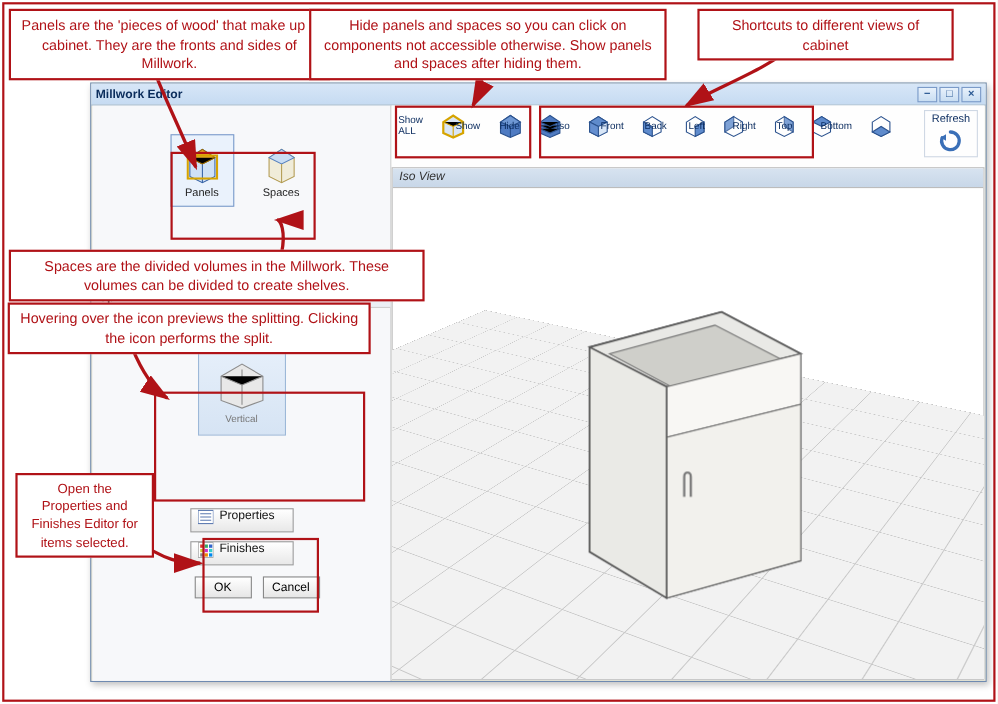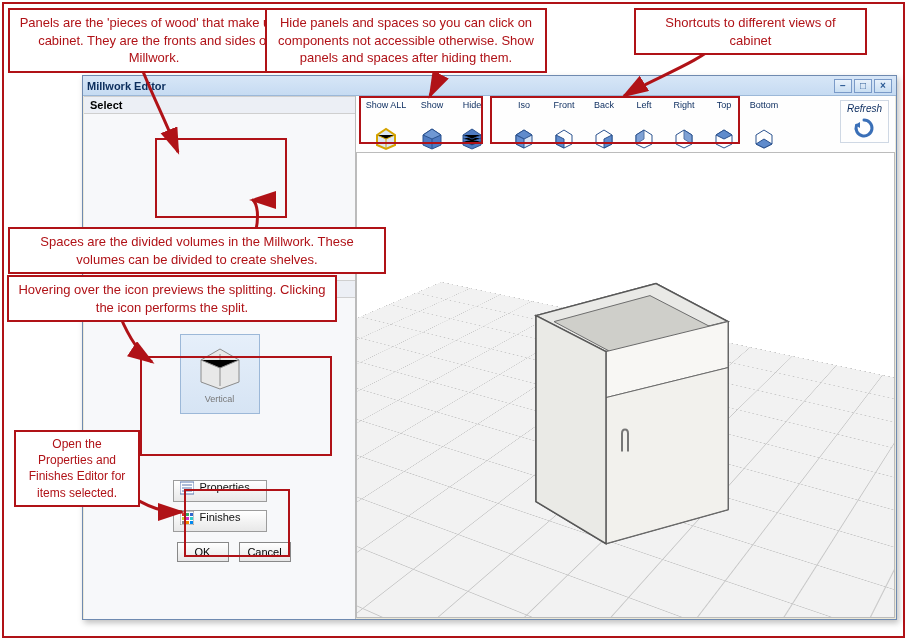--- a/index.html
+++ b/index.html
@@ -121,21 +121,21 @@
     position:absolute; left:273px; top:20px; right:1px; bottom:1px;
     background:#fff;
   }
   .toolbar{
     height: 56px;
     background:#fefefe;
     display:flex; align-items:flex-start; padding:4px 6px; gap:16px;
   }
   .tgroup{ display:flex; gap:4px; align-items:flex-start;}
   .tbtn{
-    display:flex; flex-direction:column; align-items:center; gap:14px;
+    display:flex; flex-direction:row; align-items:center; gap:14px;
     width: 36px;
   }
   .tbtn.wide{ width:48px;}
   .tbtn .lbl{ font-size:9px; color:#0a2b5e;}
   .tbtn .ibox{ width:28px; height:28px; display:flex; align-items:center; justify-content:center;}
   .refresh-wrap{ margin-left:auto; border:1px solid #cfd8e4; padding:2px 6px; display:flex; flex-direction:column; align-items:center; gap:2px;}
   .viewport{
     position:absolute; left:0; top:56px; right:0; bottom:0;
     border:1px solid #bcbcbc;
     background:#fff;
@@ -170,21 +170,21 @@
     left: 50%; top: 50%;
     transform: translate(-50%,-47%);
   }
 </style>
 </head>
 <body>
 
 <div style="position:absolute;left:2px;top:2px;right:2px;bottom:2px;border:2px solid #b01217;"></div>
 
 <div class="callout" style="left:8px;top:8px;width:292px;">Panels are the 'pieces of wood' that make up a cabinet. They are the fronts and sides of Millwork.</div>
-<div class="callout" style="left:265px;top:8px;width:282px;">Hide panels and spaces so you can click on components not accessible otherwise. Show panels and spaces after hiding them.</div>
+<div class="callout" style="left:281px;top:8px;width:325px;">Hide panels and spaces so you can click on components not accessible otherwise. Show panels and spaces after hiding them.</div>
 <div class="callout" style="left:634px;top:8px;width:233px;">Shortcuts to different views of cabinet</div>
 <div class="callout" style="left:8px;top:227px;width:378px;">Spaces are the divided volumes in the Millwork. These volumes can be divided to create shelves.</div>
 <div class="callout" style="left:7px;top:275px;width:330px;">Hovering over the icon previews the splitting. Clicking the icon performs the split.</div>
 <div class="callout" style="left:14px;top:430px;width:126px;font-size:12px;">Open the Properties and Finishes Editor for items selected.</div>
 
 <div class="highlight-box" style="left:155px;top:138px;width:132px;height:80px;"></div>
 <div class="highlight-box" style="left:140px;top:356px;width:192px;height:100px;"></div>
 <div class="highlight-box" style="left:184px;top:489px;width:106px;height:68px;"></div>
 <div class="highlight-box" style="left:359px;top:96px;width:124px;height:48px;"></div>
 <div class="highlight-box" style="left:490px;top:96px;width:250px;height:48px;"></div>
@@ -208,23 +208,40 @@
     <span>Millwork Editor</span>
     <span class="win-icons">
       <span class="wbtn">−</span>
       <span class="wbtn">□</span>
       <span class="wbtn">×</span>
     </span>
   </div>
 
   <div class="left-panel">
 
-    <div class="section-title">Select</div>
     <div class="select-section">
       <div class="pick-row">
+        <div class="pick-btn selected">
+          <svg width="38" height="38" viewBox="0 0 40 40">
+            <polygon points="8,14 20,6 32,14 32,32 20,38 8,32" fill="#cfe1f6" stroke="#3561a4" stroke-width="1"></polygon>
+            <polygon points="8,14 20,6 32,14 20,20" fill="#e8a823" stroke="#9a6a00" stroke-width="1"></polygon>
+            <polyline points="20,20 20,38" stroke="#3561a4" stroke-width="1"></polyline>
+            <polyline points="8,14 20,20 32,14" stroke="#9a6a00" stroke-width="1"></polyline>
+            <rect x="6" y="12" width="28" height="22" fill="none" stroke="#d6a400" stroke-width="2"></rect>
+          </svg>
+          <span class="cap">Panels</span>
+        </div>
+        <div class="pick-btn">
+          <svg width="38" height="38" viewBox="0 0 40 40">
+            <polygon points="8,14 20,6 32,14 32,32 20,38 8,32" fill="#f0ecd9" stroke="#b29a50" stroke-width="1"></polygon>
+            <polygon points="8,14 20,6 32,14 20,20" fill="#c9ddf4" stroke="#5781bd" stroke-width="1"></polygon>
+            <polyline points="20,20 20,38" stroke="#b29a50" stroke-width="1"></polyline>
+          </svg>
+          <span class="cap">Spaces</span>
+        </div>
       </div>
     </div>
 
     <div class="section-title">Split</div>
     <div class="split-section">
       <div class="split-row">
         <span>Number of splits</span>
         <span class="spin">
           <span class="val">1</span>
           <span class="btns">
@@ -378,29 +395,30 @@
           <span class="ibox">
               <svg width="24" height="24" viewBox="0 0 24 24">
                 <polygon points="4,9 12,4 20,9 20,18 12,22 4,18" fill="none" stroke="#2b528e"></polygon>
                 <polygon points="4,18 12,13 20,18 12,22" fill="#5f8bcc" stroke="#2b528e"></polygon>
               </svg>
             </span>
         </div>
       </div>
 
       <div class="refresh-wrap">
-        <span class="lbl" style="font-size:10px;color:#0a2b5e;font-style:italic;">Refresh</span>
+        <span class="lbl" style="font-size:10px;color:#0a2b5e;">Refresh</span>
         <svg width="24" height="24" viewBox="0 0 24 24">
           <path d="M12 4 a8 8 0 1 1 -7.5 5.2" fill="none" stroke="#3a6fb7" stroke-width="3" stroke-linecap="round"></path>
           <polygon points="3,9 8,6 8,12" fill="#3a6fb7"></polygon>
         </svg>
       </div>
     </div>
 
     <div class="viewport">
+      <div class="vp-title">Iso View</div>
       <div class="vp-body">
         <div class="floor"></div>
         <svg class="cabinet-svg" viewBox="0 0 300 320">
           <polygon points="60,72 180,40 252,78 252,266 130,300 60,258" fill="#f4f3f0" stroke="#585858" stroke-width="1.5"></polygon>
           <polygon points="60,72 180,40 252,78 130,108" fill="#e9e9e6" stroke="#585858" stroke-width="1.5"></polygon>
           <polygon points="78,78 174,52 236,84 138,110" fill="#cfcfca" stroke="#6e6e6e"></polygon>
           <polyline points="130,108 130,300" stroke="#585858" stroke-width="1.5"></polyline>
           <polyline points="252,78 252,266" stroke="#585858" stroke-width="1.5"></polyline>
           <polygon points="130,108 252,78 252,124 130,154" fill="#f8f7f4" stroke="#6a6a6a"></polygon>
           <polygon points="130,154 252,124 252,266 130,300" fill="#f2f1ed" stroke="#6a6a6a"></polygon>

